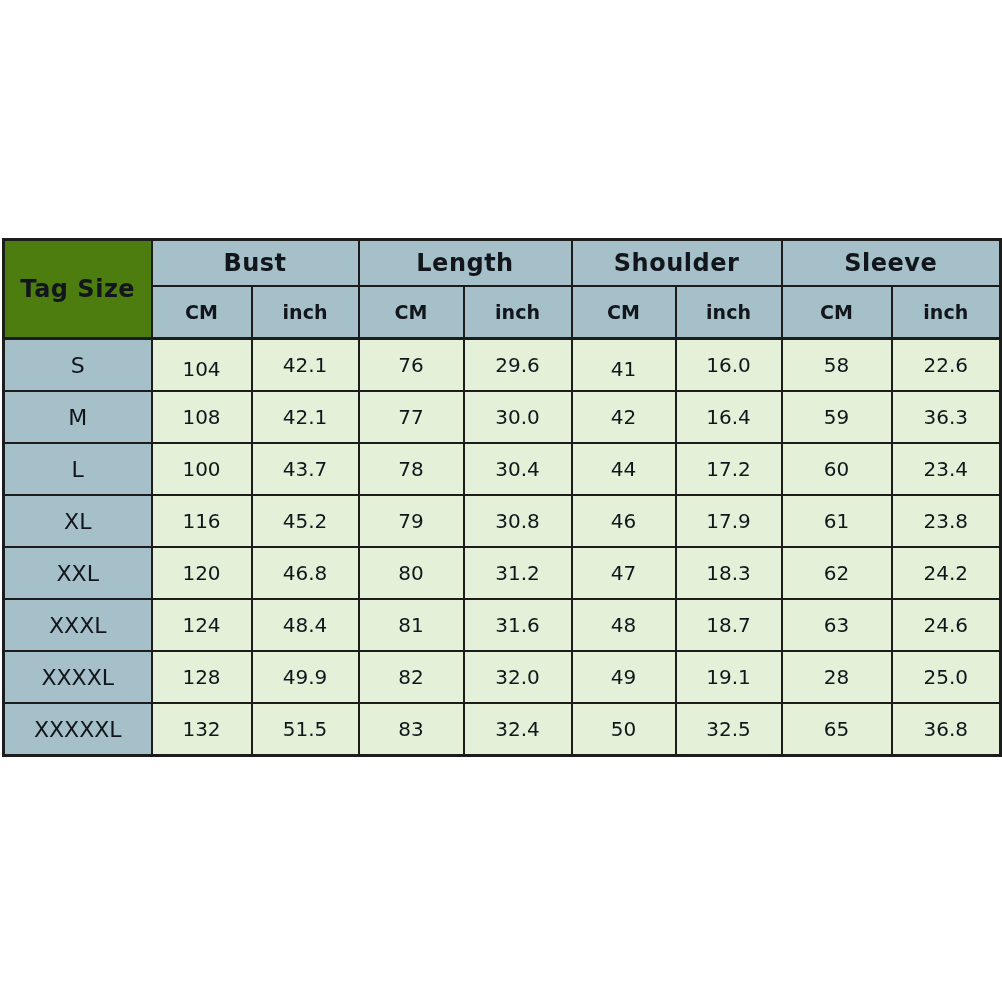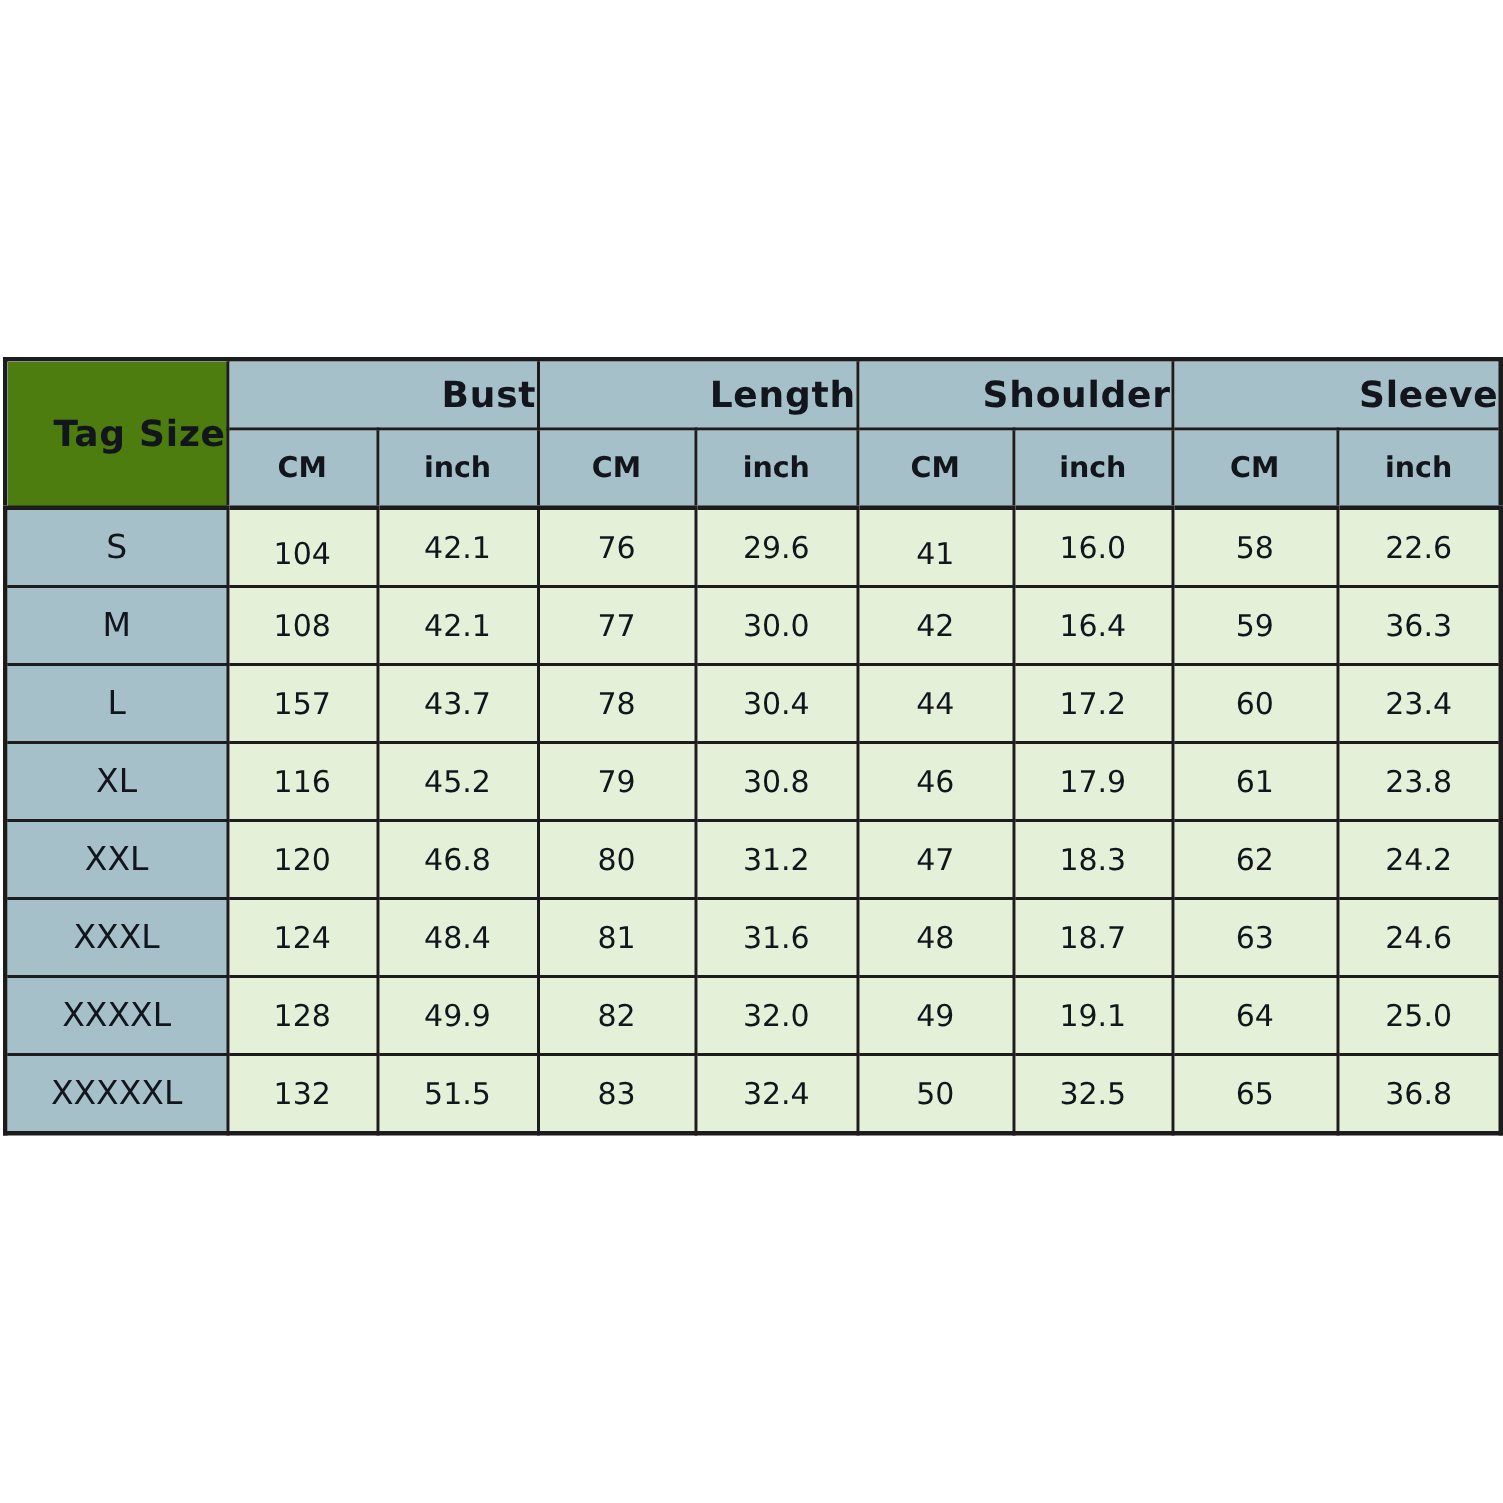--- a/index.html
+++ b/index.html
@@ -35,21 +35,20 @@
     white-space: nowrap;
   }
   thead th {
     background: #a5c0c8;
   }
   tr.group-row th {
     height: 44px;
     font-size: 24px;
     font-weight: bold;
     letter-spacing: 0.5px;
-    text-align: right;
   }
   th.corner-cell {
     font-size: 24px;
     font-weight: bold;
     background: #4d7c0f;
   }
   tr.unit-row th {
     height: 50px;
     font-size: 19px;
     font-weight: bold;
@@ -125,21 +124,21 @@
         <td>42.1</td>
         <td>77</td>
         <td>30.0</td>
         <td>42</td>
         <td>16.4</td>
         <td>59</td>
         <td>36.3</td>
       </tr>
       <tr>
         <th class="tag-cell">L</th>
-        <td>157</td>
+        <td>100</td>
         <td>43.7</td>
         <td>78</td>
         <td>30.4</td>
         <td>44</td>
         <td>17.2</td>
         <td>60</td>
         <td>23.4</td>
       </tr>
       <tr>
         <th class="tag-cell">XL</th>
@@ -175,21 +174,21 @@
         <td>24.6</td>
       </tr>
       <tr>
         <th class="tag-cell">XXXXL</th>
         <td>128</td>
         <td>49.9</td>
         <td>82</td>
         <td>32.0</td>
         <td>49</td>
         <td>19.1</td>
-        <td>64</td>
+        <td>28</td>
         <td>25.0</td>
       </tr>
       <tr>
         <th class="tag-cell">XXXXXL</th>
         <td>132</td>
         <td>51.5</td>
         <td>83</td>
         <td>32.4</td>
         <td>50</td>
         <td>32.5</td>

